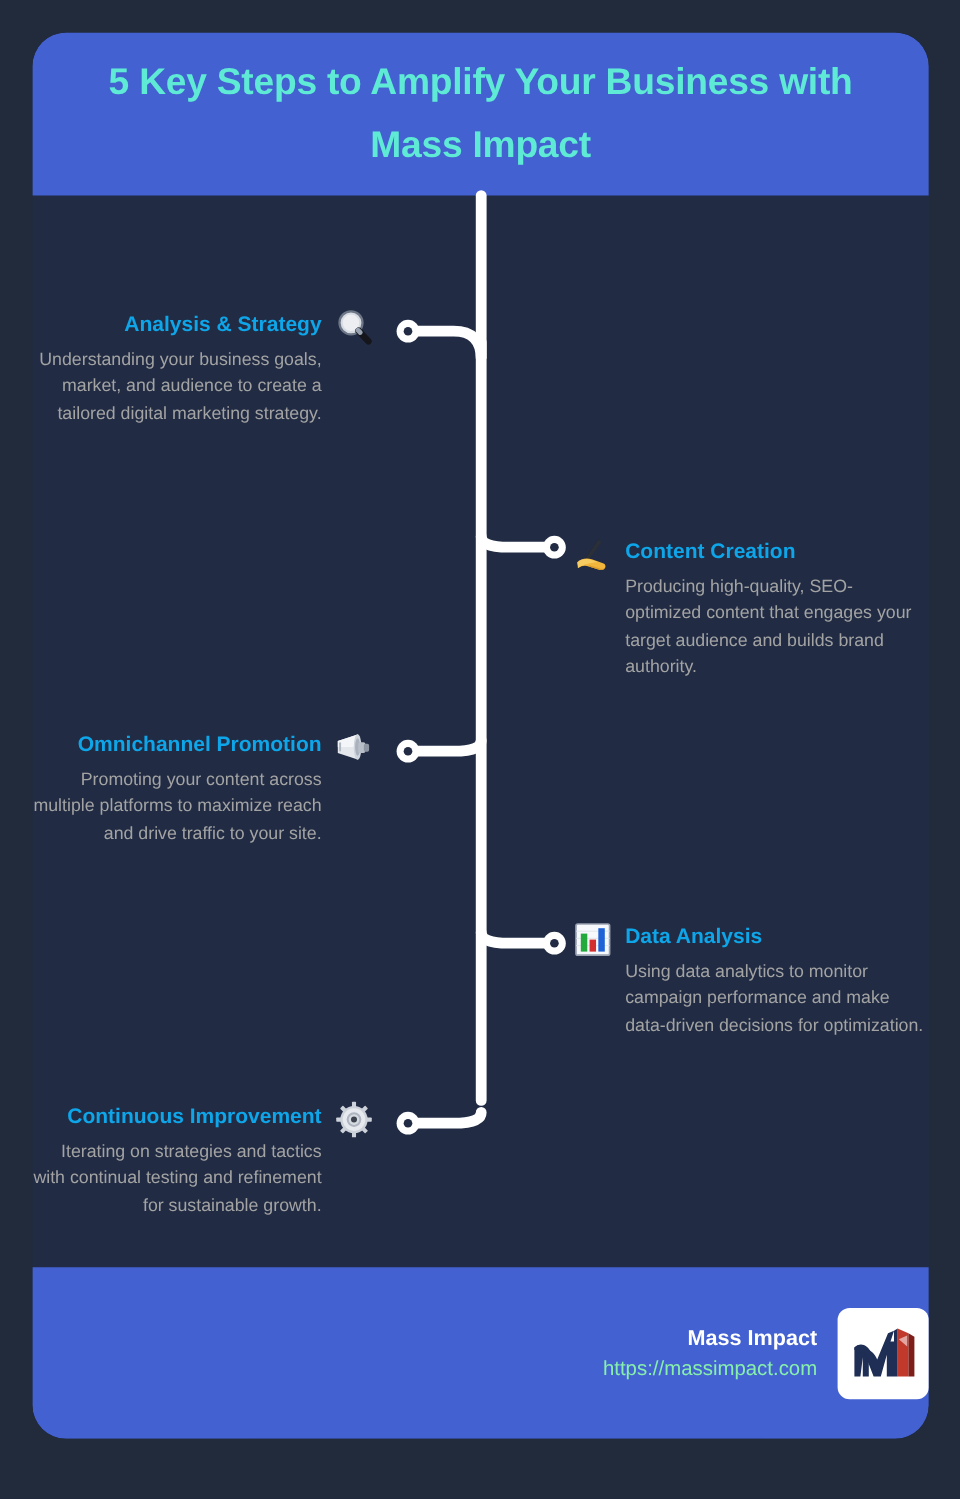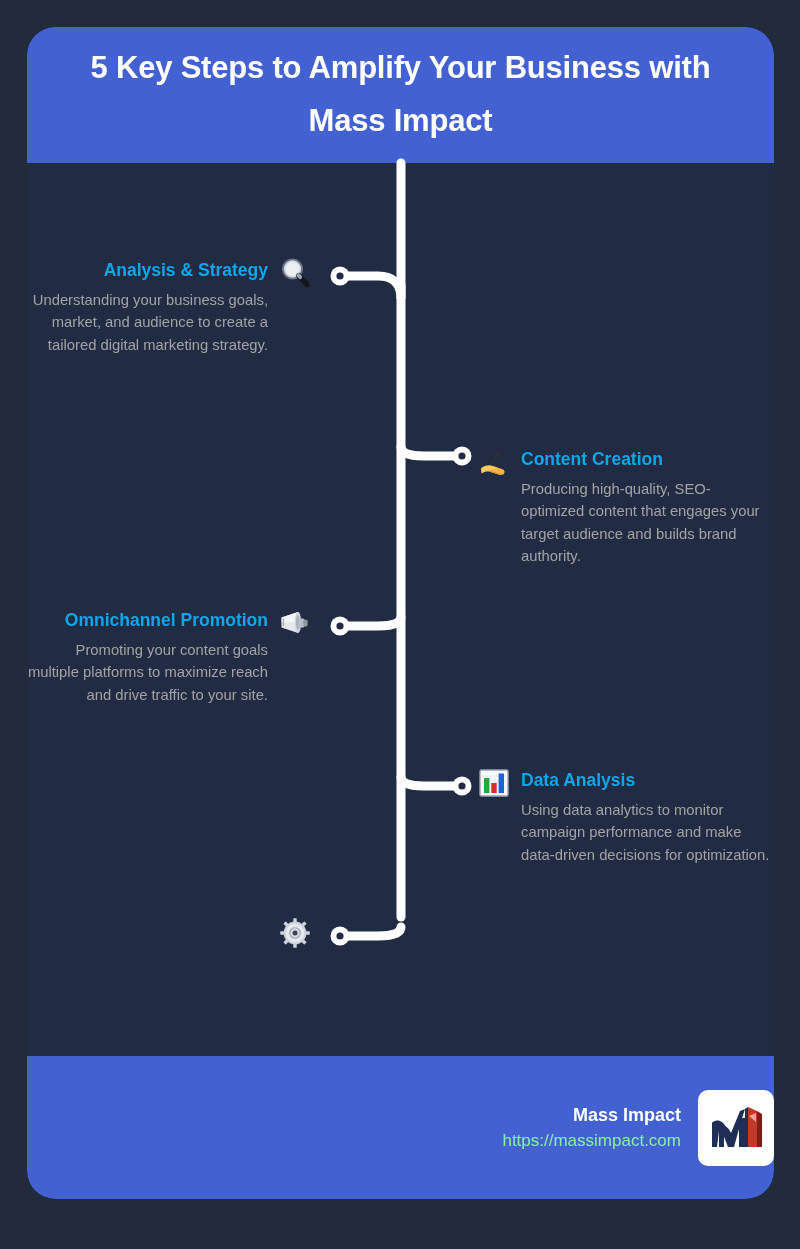--- a/index.html
+++ b/index.html
@@ -42,21 +42,21 @@
     height: 136px;
     background: #4361d0;
     border-radius: 28px 28px 0 0;
     display: flex;
     align-items: center;
     justify-content: center;
     box-sizing: border-box;
     padding: 0 22px;
   }
   .header-title {
-    color: #ffffff;
+    color: #5eead4;
     font-size: 31px;
     font-weight: bold;
     line-height: 1.7;
     text-align: center;
     letter-spacing: -0.2px;
     font-family: "Liberation Sans", sans-serif;
   }
 
   
   .footer {
@@ -218,21 +218,21 @@
       </div>
       <div class="step-body">
         <div class="step-title">Content Creation</div>
         <div class="step-desc">Producing high-quality, SEO-optimized content that engages your target audience and builds brand authority.</div>
       </div>
     </div>
 
     <div class="step step-left" style="left:0px; top:583px; width:285px;">
       <div class="step-body">
         <div class="step-title">Omnichannel Promotion</div>
-        <div class="step-desc">Promoting your content goals multiple platforms to maximize reach and drive traffic to your site.</div>
+        <div class="step-desc">Promoting your content across multiple platforms to maximize reach and drive traffic to your site.</div>
       </div>
       <div class="step-icon">
         <svg viewBox="0 0 34 34">
           <path d="M3.5 11.5 L20 6 L20 27 L3.5 21.5 Z" fill="#e4e7ec"></path>
           <path d="M3.5 11.5 L20 6 L20 16.5 L3.5 16.5 Z" fill="#f3f5f8"></path>
           <ellipse cx="20" cy="16.5" rx="3.2" ry="10.7" fill="#cfd4dc"></ellipse>
           <ellipse cx="20" cy="16.5" rx="2.1" ry="7.2" fill="#aab1bd"></ellipse>
           <rect x="20.5" y="12.5" width="6" height="9" rx="1.6" fill="#b8bfc9"></rect>
           <rect x="25.2" y="13.8" width="4.4" height="6.6" rx="1.4" fill="#8e96a3"></rect>
           <rect x="4.6" y="12.6" width="1.6" height="7.6" rx="0.7" fill="#b0b7c2"></rect>
@@ -252,20 +252,24 @@
           <rect x="21.6" y="7.5" width="5.4" height="19.5" fill="#1f62d6"></rect>
         </svg>
       </div>
       <div class="step-body">
         <div class="step-title">Data Analysis</div>
         <div class="step-desc">Using data analytics to monitor campaign performance and make data-driven decisions for optimization.</div>
       </div>
     </div>
 
     <div class="step step-left" style="left:0px; top:893px; width:285px;">
+      <div class="step-body">
+        <div class="step-title">Continuous Improvement</div>
+        <div class="step-desc">Iterating on strategies and tactics with continual testing and refinement for sustainable growth.</div>
+      </div>
       <div class="step-icon">
         <svg viewBox="0 0 34 34">
           <g fill="#cdd2da">
             <circle cx="17" cy="17" r="11.4"></circle>
             <g>
               <rect x="15.3" y="2.2" width="3.4" height="5" rx="0.6"></rect>
               <rect x="15.3" y="26.8" width="3.4" height="5" rx="0.6"></rect>
               <rect x="2.2" y="15.3" width="5" height="3.4" rx="0.6"></rect>
               <rect x="26.8" y="15.3" width="5" height="3.4" rx="0.6"></rect>
               <rect x="15.3" y="2.2" width="3.4" height="5" rx="0.6" transform="rotate(45 17 17)"></rect>

